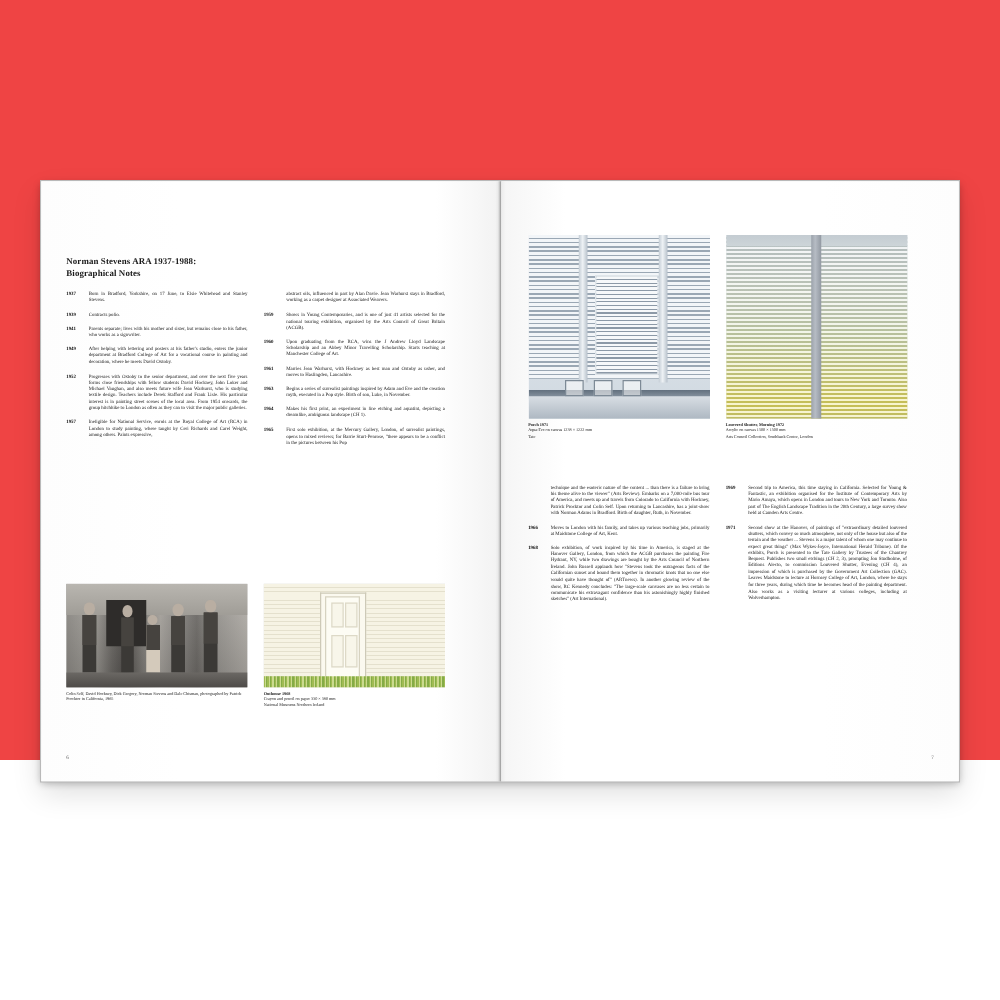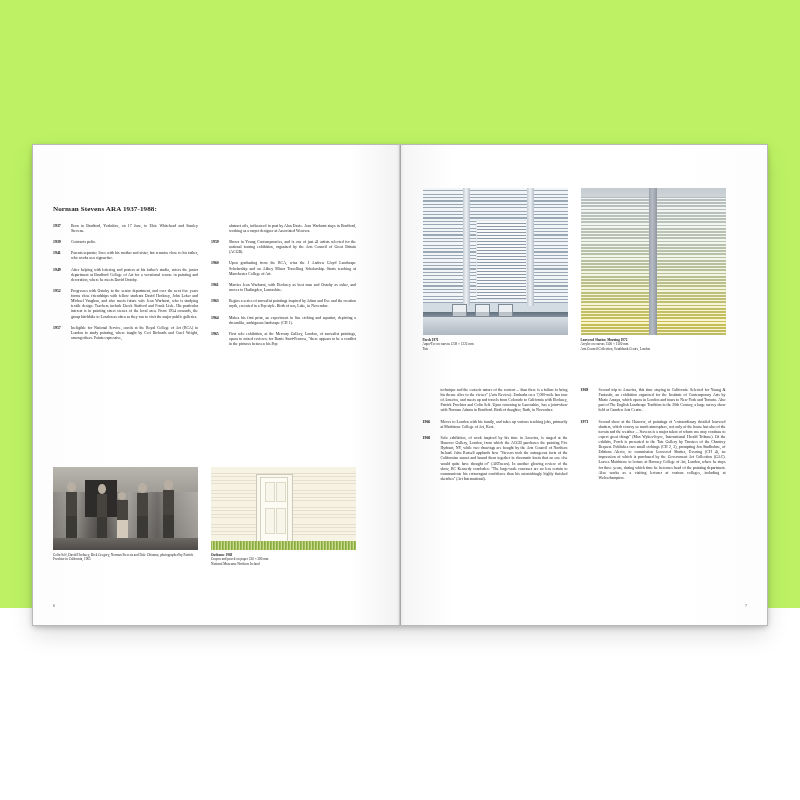--- a/index.html
+++ b/index.html
@@ -4,21 +4,21 @@
 <style>
   html,body{margin:0;padding:0;}
   body{
     width:800px;height:800px;
     background:#ffffff;
     font-family:"Liberation Serif", serif;
     overflow:hidden;
   }
   .stage{
     position:relative;width:800px;height:608px;
-    background:#bef264;
+    background:#ef4444;
   }
   
   .spread{
     position:absolute;left:33px;top:145px;width:734px;height:480px;
     background:#ffffff;
     box-shadow:0 0 0 1px #b9b9b9, 0 2px 6px rgba(0,0,0,0.28), 0 10px 22px rgba(0,0,0,0.13);
     display:flex;
   }
   .page{position:relative;width:367px;height:480px;background:#fefefe;}
   .page.left{
@@ -162,20 +162,21 @@
 <body>
 
 <div class="stage">
   <div class="spread">
 
     <div class="page left">
 
       <div class="l-inner">
         <div class="doc-title">
           <div>Norman Stevens ARA 1937-1988:</div>
+          <div>Biographical Notes</div>
         </div>
 
         <div class="cols2">
           <div class="col">
             <div class="entry">
               <div class="yr">1937</div>
               <div class="txt">Born in Bradford, Yorkshire, on 17 June, to Elsie Whitehead and Stanley Stevens.</div>
             </div>
             <div class="entry">
               <div class="yr">1939</div>

